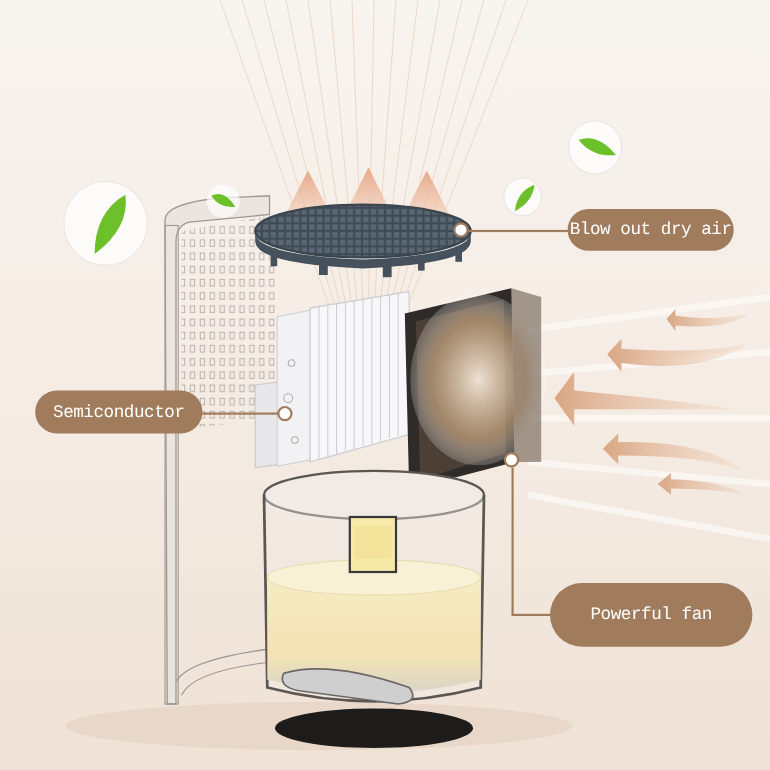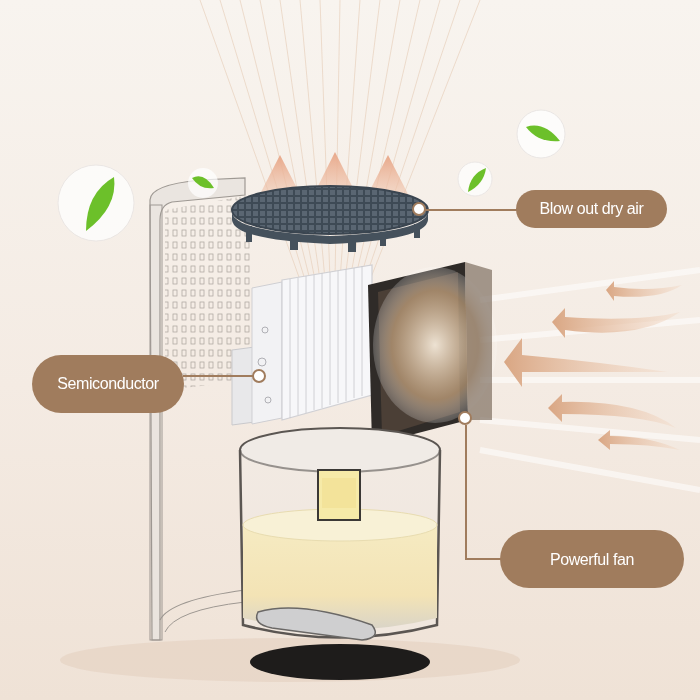--- a/index.html
+++ b/index.html
@@ -6,21 +6,21 @@
   body{width:700px;height:700px;overflow:hidden;position:relative;
     font-family:"Liberation Sans","DejaVu Sans",sans-serif;
     background:linear-gradient(180deg,#f8f4ef 0%,#f4ebe3 55%,#efe2d6 100%);}
   .stage{position:absolute;inset:0;}
   .title{position:absolute;left:33px;top:30px;margin:0;
     font-family:"DejaVu Sans","Liberation Sans",sans-serif;font-weight:bold;
     font-size:43px;line-height:50px;color:#3a322b;letter-spacing:-1.5px;z-index:5;}
   .title span{display:block;}
   .pill{position:absolute;background:#a07c5d;color:#fff;border-radius:30px;
     display:flex;align-items:center;justify-content:center;text-align:center;
-    font-family:Liberation Sans, sans-serif;font-size:16px;
+    font-family:Liberation Mono, monospace;font-size:16px;
     letter-spacing:-0.4px;z-index:6;}
   .line{position:absolute;background:#a07c5d;z-index:5;}
   .dot{position:absolute;width:10px;height:10px;border-radius:50%;background:#fff;
     border:2.5px solid #a07c5d;z-index:7;box-sizing:content-box;}
   svg{position:absolute;}
 </style>
 </head>
 <body>
 
 <div class="stage">
@@ -179,21 +179,21 @@
     <circle cx="27" cy="27" r="24" fill="#ffffff" opacity="0.8" stroke="#e6e3e2"></circle>
     <path d="M12,20 Q30,14 46,34 Q24,36 12,20 Z" fill="#6cc02a"></path>
   </svg>
 
   <div class="dot" style="left:412px;top:202px;"></div>
   <div class="line" style="left:425px;top:209px;width:95px;height:2px;"></div>
   <div class="pill" style="left:516px;top:190px;width:151px;height:38px;">
     <span>Blow out dry air</span>
   </div>
 
-  <div class="pill" style="left:32px;top:355px;width:152px;height:58px;">
+  <div class="pill" style="left:32px;top:355px;width:152px;height:39px;">
     <span>Semiconductor</span>
   </div>
   <div class="line" style="left:183px;top:375px;width:74px;height:2px;"></div>
   <div class="dot" style="left:252px;top:369px;"></div>
 
   <div class="dot" style="left:458px;top:411px;"></div>
   <div class="line" style="left:465px;top:425px;width:2px;height:134px;"></div>
   <div class="line" style="left:465px;top:558px;width:40px;height:2px;"></div>
   <div class="pill" style="left:500px;top:530px;width:184px;height:58px;flex-direction:row;line-height:19px;">
     <span>Powerful fan</span>

